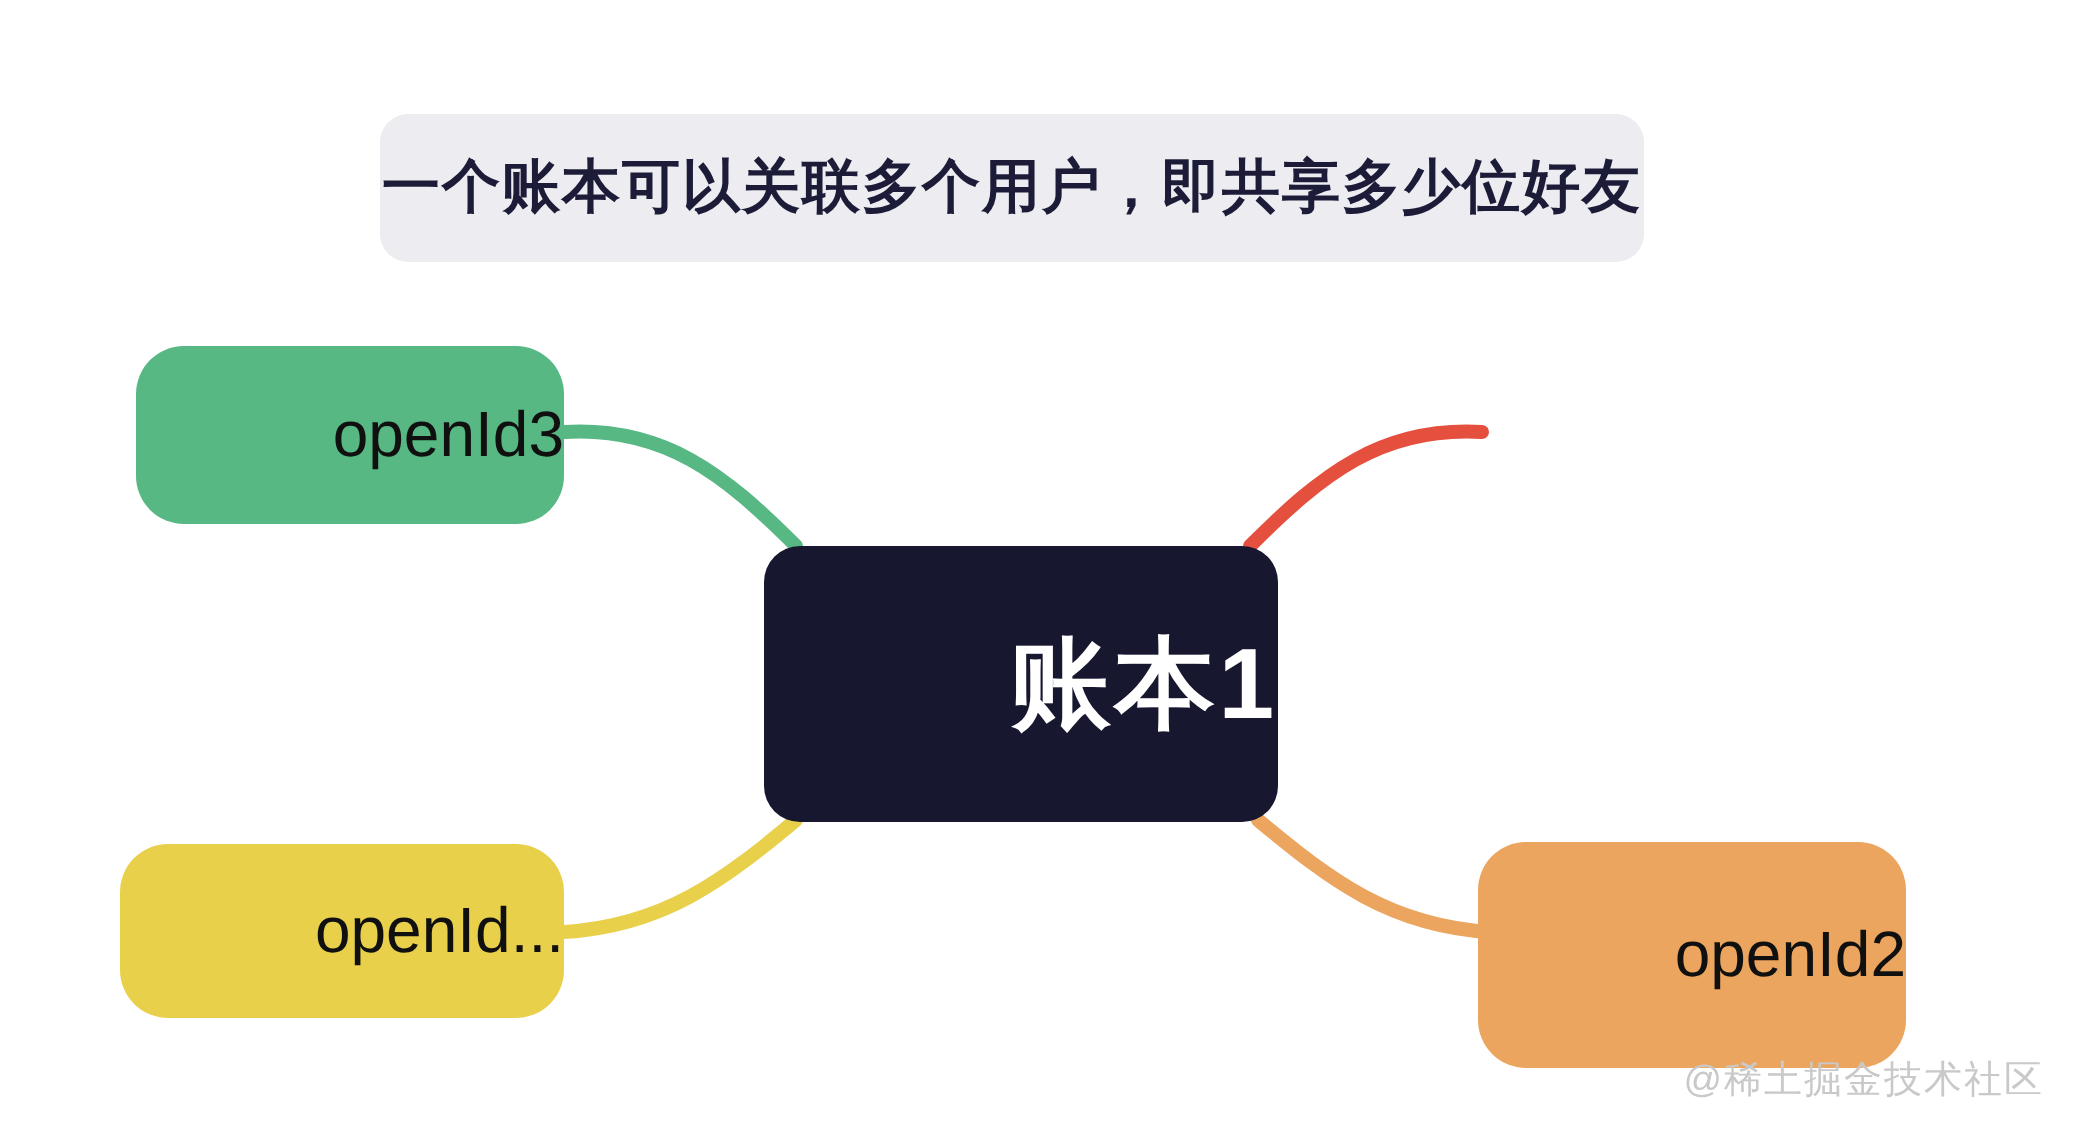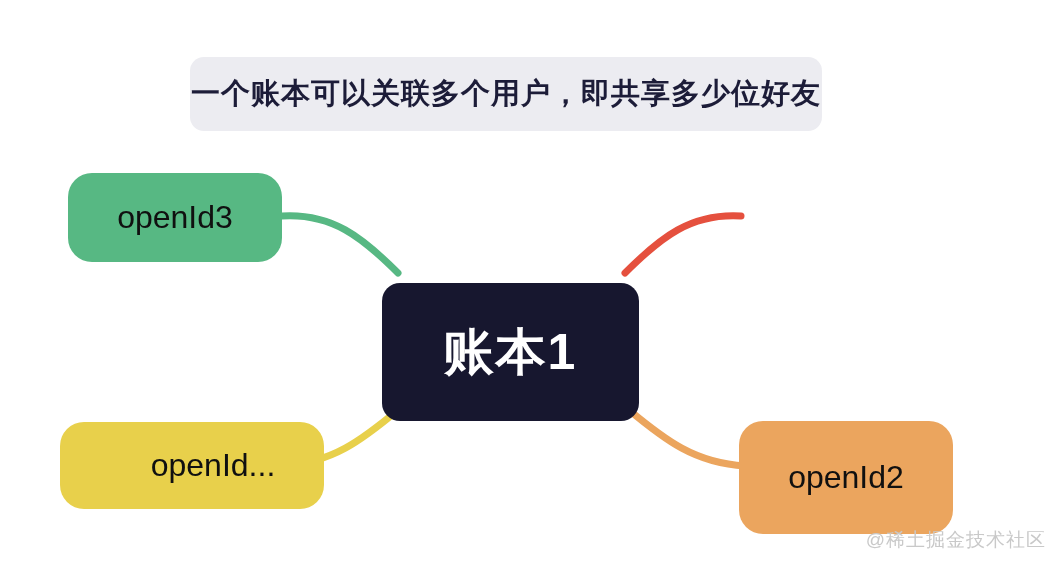--- a/index.html
+++ b/index.html
@@ -48,38 +48,37 @@
     font-size: 29px;
     font-weight: 700;
     letter-spacing: 1px;
     margin-top: 17px;
   }
 
   .node {
     position: absolute;
     display: flex;
     align-items: center;
-    justify-content: center;
+    justify-content: flex-end;
     border-radius: 24px;
     font-size: 32px;
     font-weight: 500;
     cursor: default;
   }
   .node-center {
     left: 382px;
     top: 273px;
     width: 257px;
     height: 138px;
     background: #17172f;
     color: #ffffff;
     border-radius: 18px;
     font-size: 50px;
     font-weight: 700;
     letter-spacing: 2px;
-    margin-top: 10px;
   }
   .node-openid3 {
     left: 68px;
     top: 173px;
     width: 214px;
     height: 89px;
     background: #57b883;
     color: #101010;
   }
   .node-openid1 {
@@ -90,34 +89,33 @@
     background: #e5503e;
     color: #ffffff;
   }
   .node-openid-more {
     left: 60px;
     top: 422px;
     width: 222px;
     height: 87px;
     background: #e8d04b;
     color: #101010;
-    padding-left: 42px;
   }
   .node-openid2 {
     left: 739px;
     top: 421px;
     width: 214px;
     height: 113px;
     background: #eba55e;
     color: #101010;
   }
 
   .watermark {
     position: absolute;
-    right: 2px;
+    right: 26px;
     top: 527px;
     color: #c9c9c9;
     font-size: 19px;
     letter-spacing: 1px;
     user-select: none;
   }
 </style>
 </head>
 <body>
 

